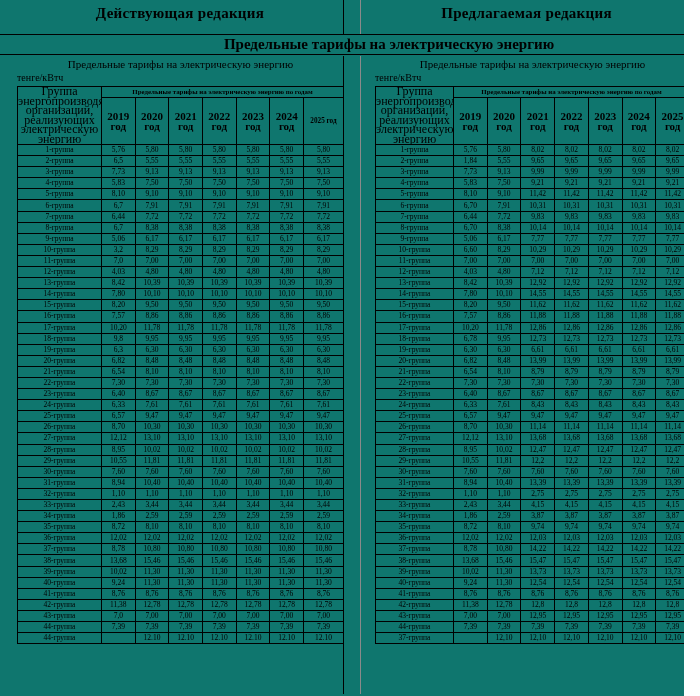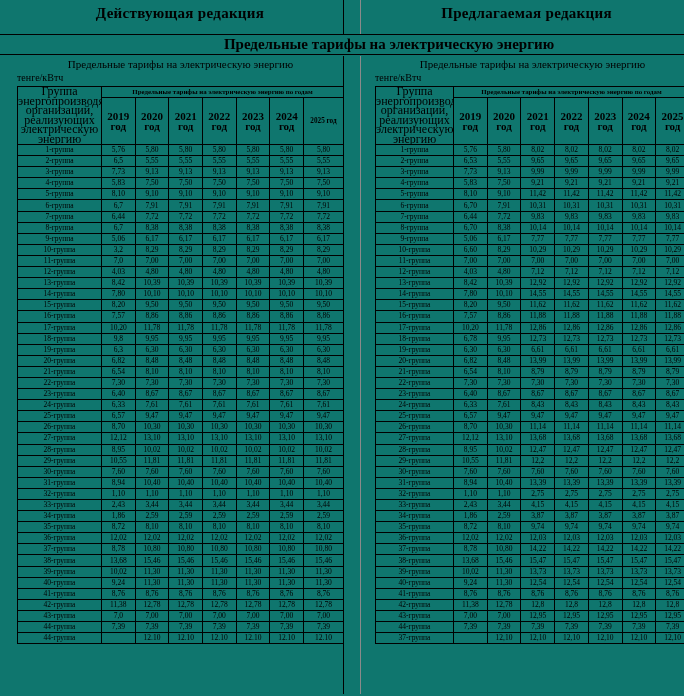--- a/index.html
+++ b/index.html
@@ -584,21 +584,21 @@
             <td>5,76</td>
             <td>5,80</td>
             <td>8,02</td>
             <td>8,02</td>
             <td>8,02</td>
             <td>8,02</td>
             <td>8,02</td>
           </tr>
           <tr>
             <td class="row-label">2-группа</td>
-            <td>6,53</td>
+            <td>1,84</td>
             <td>5,55</td>
             <td>9,65</td>
             <td>9,65</td>
             <td>9,65</td>
             <td>9,65</td>
             <td>9,65</td>
           </tr>
           <tr>
             <td class="row-label">3-группа</td>
             <td>7,73</td>

